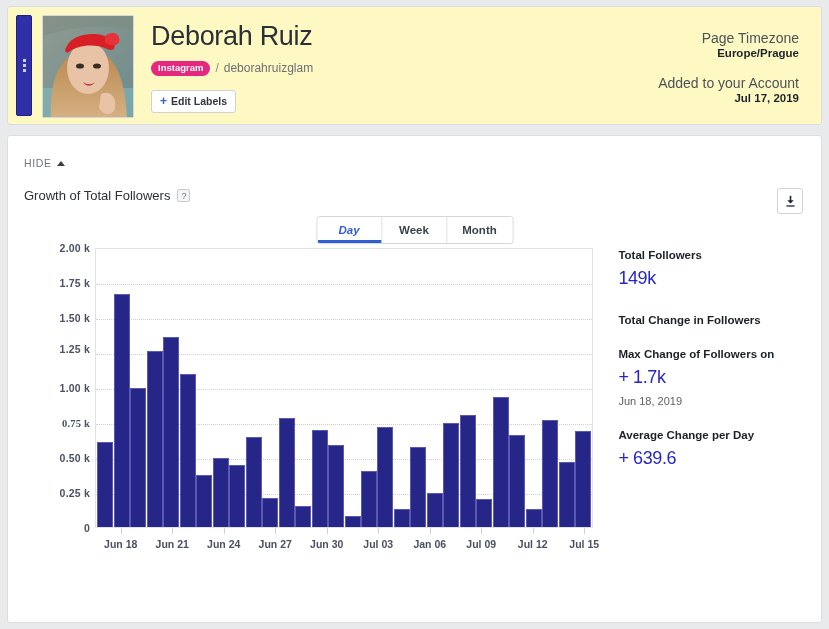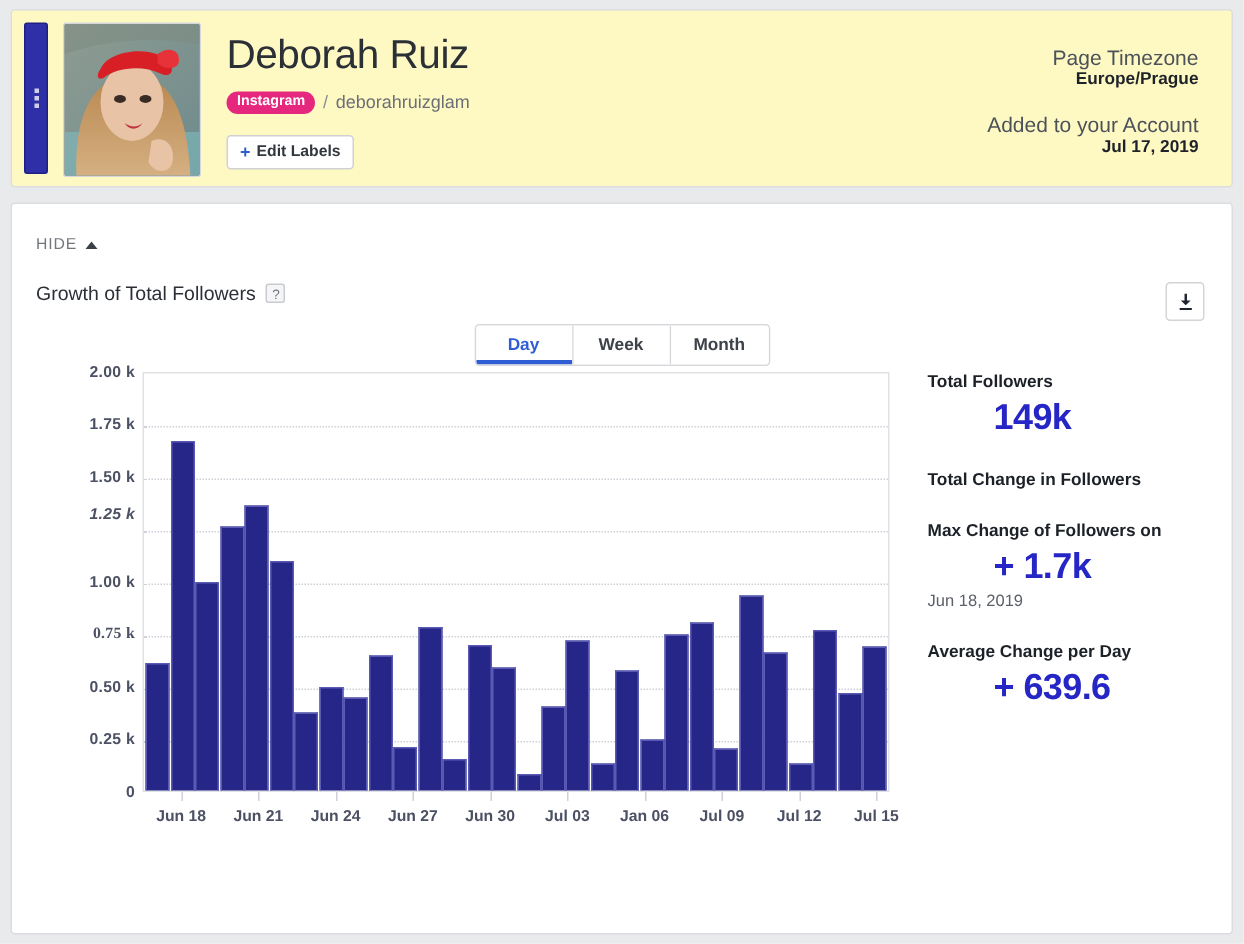--- a/index.html
+++ b/index.html
@@ -117,21 +117,21 @@
     position: absolute; left: 50%; transform: translateX(-50%); top: 80px;
     display: flex; border: 1px solid #d5d7db; border-radius: 3px; overflow: hidden;
     background: #fff;
   }
   .tab {
     width: 65px; text-align: center; padding: 7px 0 7px;
     font-size: 11.5px; font-weight: bold; color: #3d4249;
     border-right: 1px solid #d5d7db; cursor: pointer; background: #fff;
   }
   .tab:last-child { border-right: none; }
-  .tab.active { color: #2f5ed4; box-shadow: inset 0 -3px 0 0 #2f5ed4; }
+  .tab.active { color: #2f5ed4; box-shadow: inset 0 -3px 0 0 #2f5ed4; font-style: italic; }
 
   
   .chart-wrap { display: flex; margin-top: 40px; }
   .chart-area { position: relative; width: 586px; height: 320px; }
 
   .plot {
     position: absolute; left: 71px; top: 5px; right: 0; bottom: 35px;
     border: 1px solid #e0e1e4; background: #fff;
   }
   .gridline {
@@ -163,21 +163,21 @@
   }
   .xlabel {
     position: absolute; top: 10px; transform: translateX(-50%);
     font-size: 10.5px; font-weight: bold; color: #4b5063; white-space: nowrap;
   }
 
   
   .stats { padding-left: 25px; padding-top: 4px; width: 215px; }
   .stat { margin-bottom: 18px; }
   .stat .title { font-size: 11.5px; font-weight: bold; color: #1c2128; line-height: 16px; }
-  .stat .big { font-size: 24px; font-weight: bold; color: #2626c6; letter-spacing: -0.4px; line-height: 31px; margin-left: 44px; }
+  .stat .big { font-size: 18px; font-weight: normal; color: #2626c6; letter-spacing: -0.4px; line-height: 31px; }
   .stat .sub { font-size: 11px; color: #5b6069; line-height: 16px; }
 </style>
 </head>
 <body>
 
 <div class="page">
 
   <div class="profile-card">
 
     <div class="drag-handle">
@@ -266,21 +266,21 @@
 
     <div class="chart-wrap">
 
       <div class="chart-area">
         <div class="ylabels" id="ylabels">
             <div class="ylabel" style="top: 285px;">0</div>
             <div class="ylabel" style="top: 250px;">0.25 k</div>
             <div class="ylabel" style="top: 215px;">0.50 k</div>
             <div class="ylabel" style="top: 180px; font-family: Liberation Serif, serif;">0.75 k</div>
             <div class="ylabel" style="top: 145px;">1.00 k</div>
-            <div class="ylabel" style="top: 100px; font-style: italic;">1.25 k</div>
+            <div class="ylabel" style="top: 106px;">1.25 k</div>
             <div class="ylabel" style="top: 75px;">1.50 k</div>
             <div class="ylabel" style="top: 40px;">1.75 k</div>
             <div class="ylabel" style="top: 5px;">2.00 k</div>
           </div>
         <div class="plot" id="plot">
           <div id="grid">
               <div class="gridline" style="top: 245px;"></div>
               <div class="gridline" style="top: 210px;"></div>
               <div class="gridline" style="top: 175px;"></div>
               <div class="gridline" style="top: 140px;"></div>

